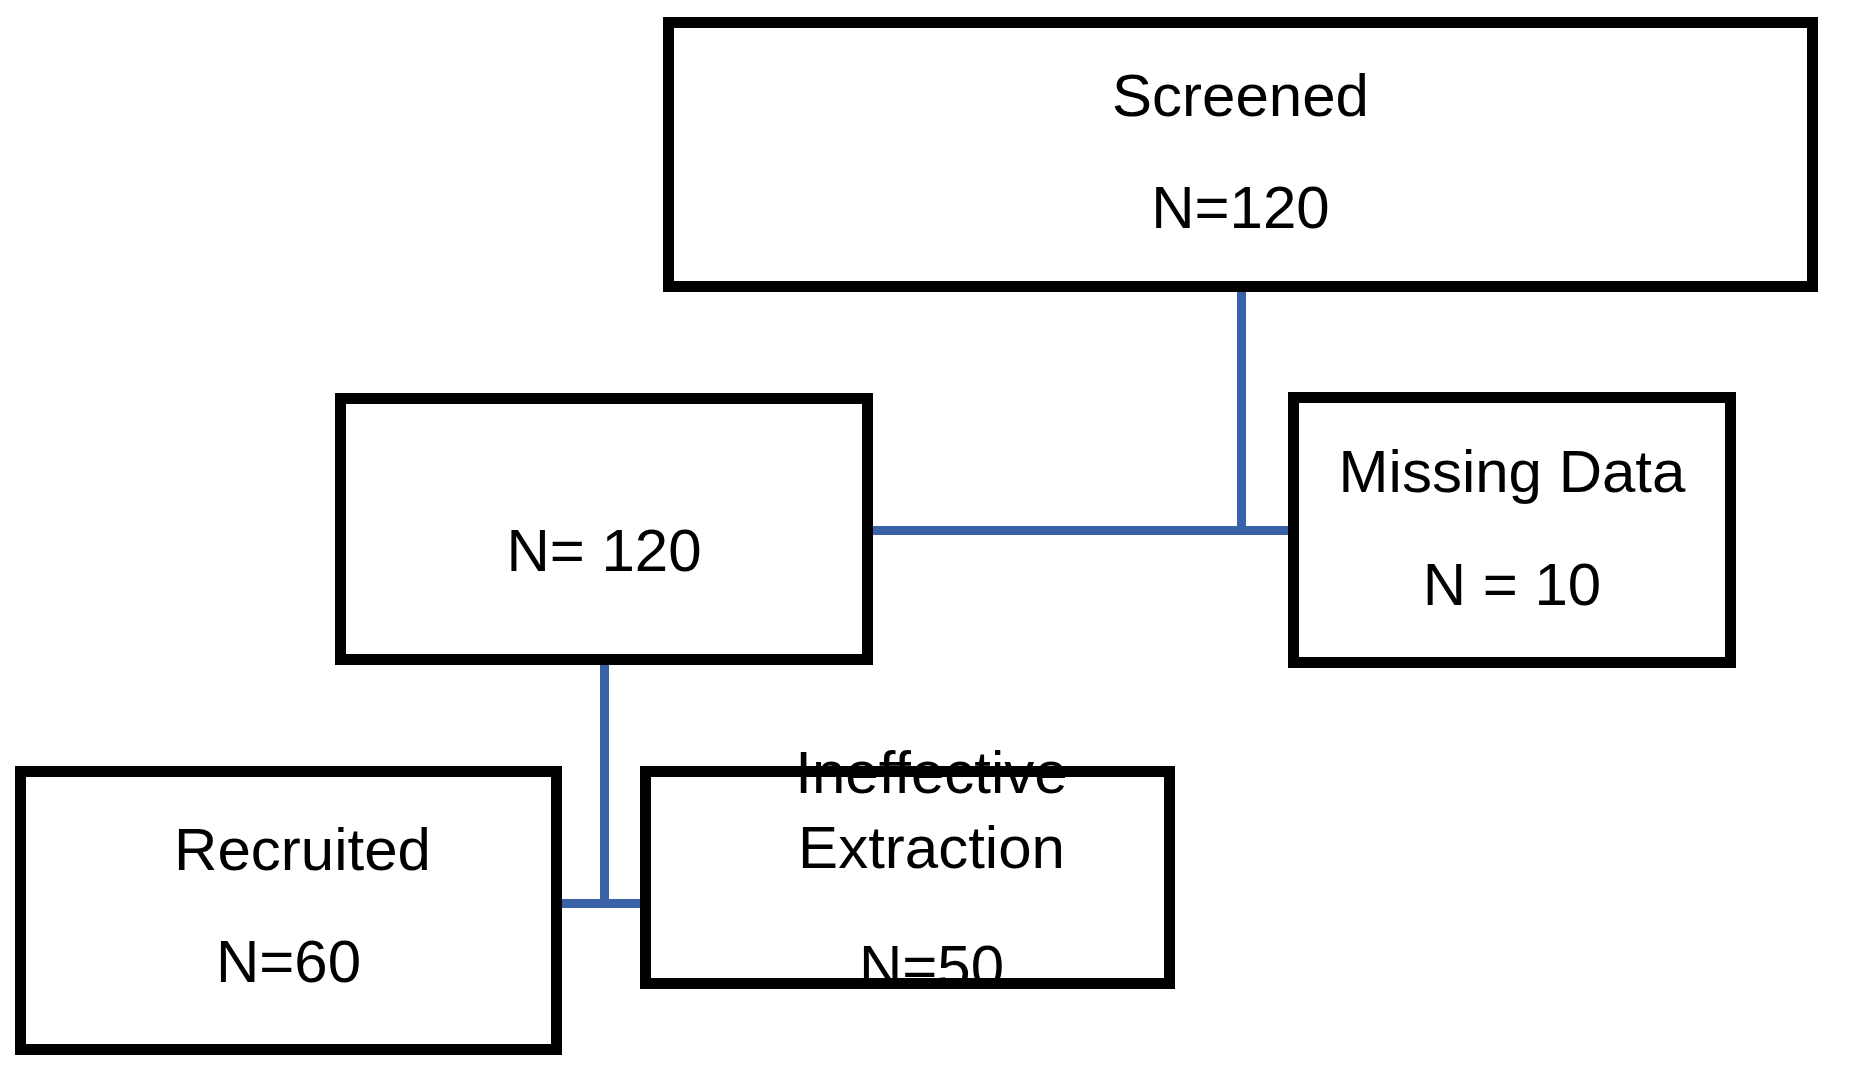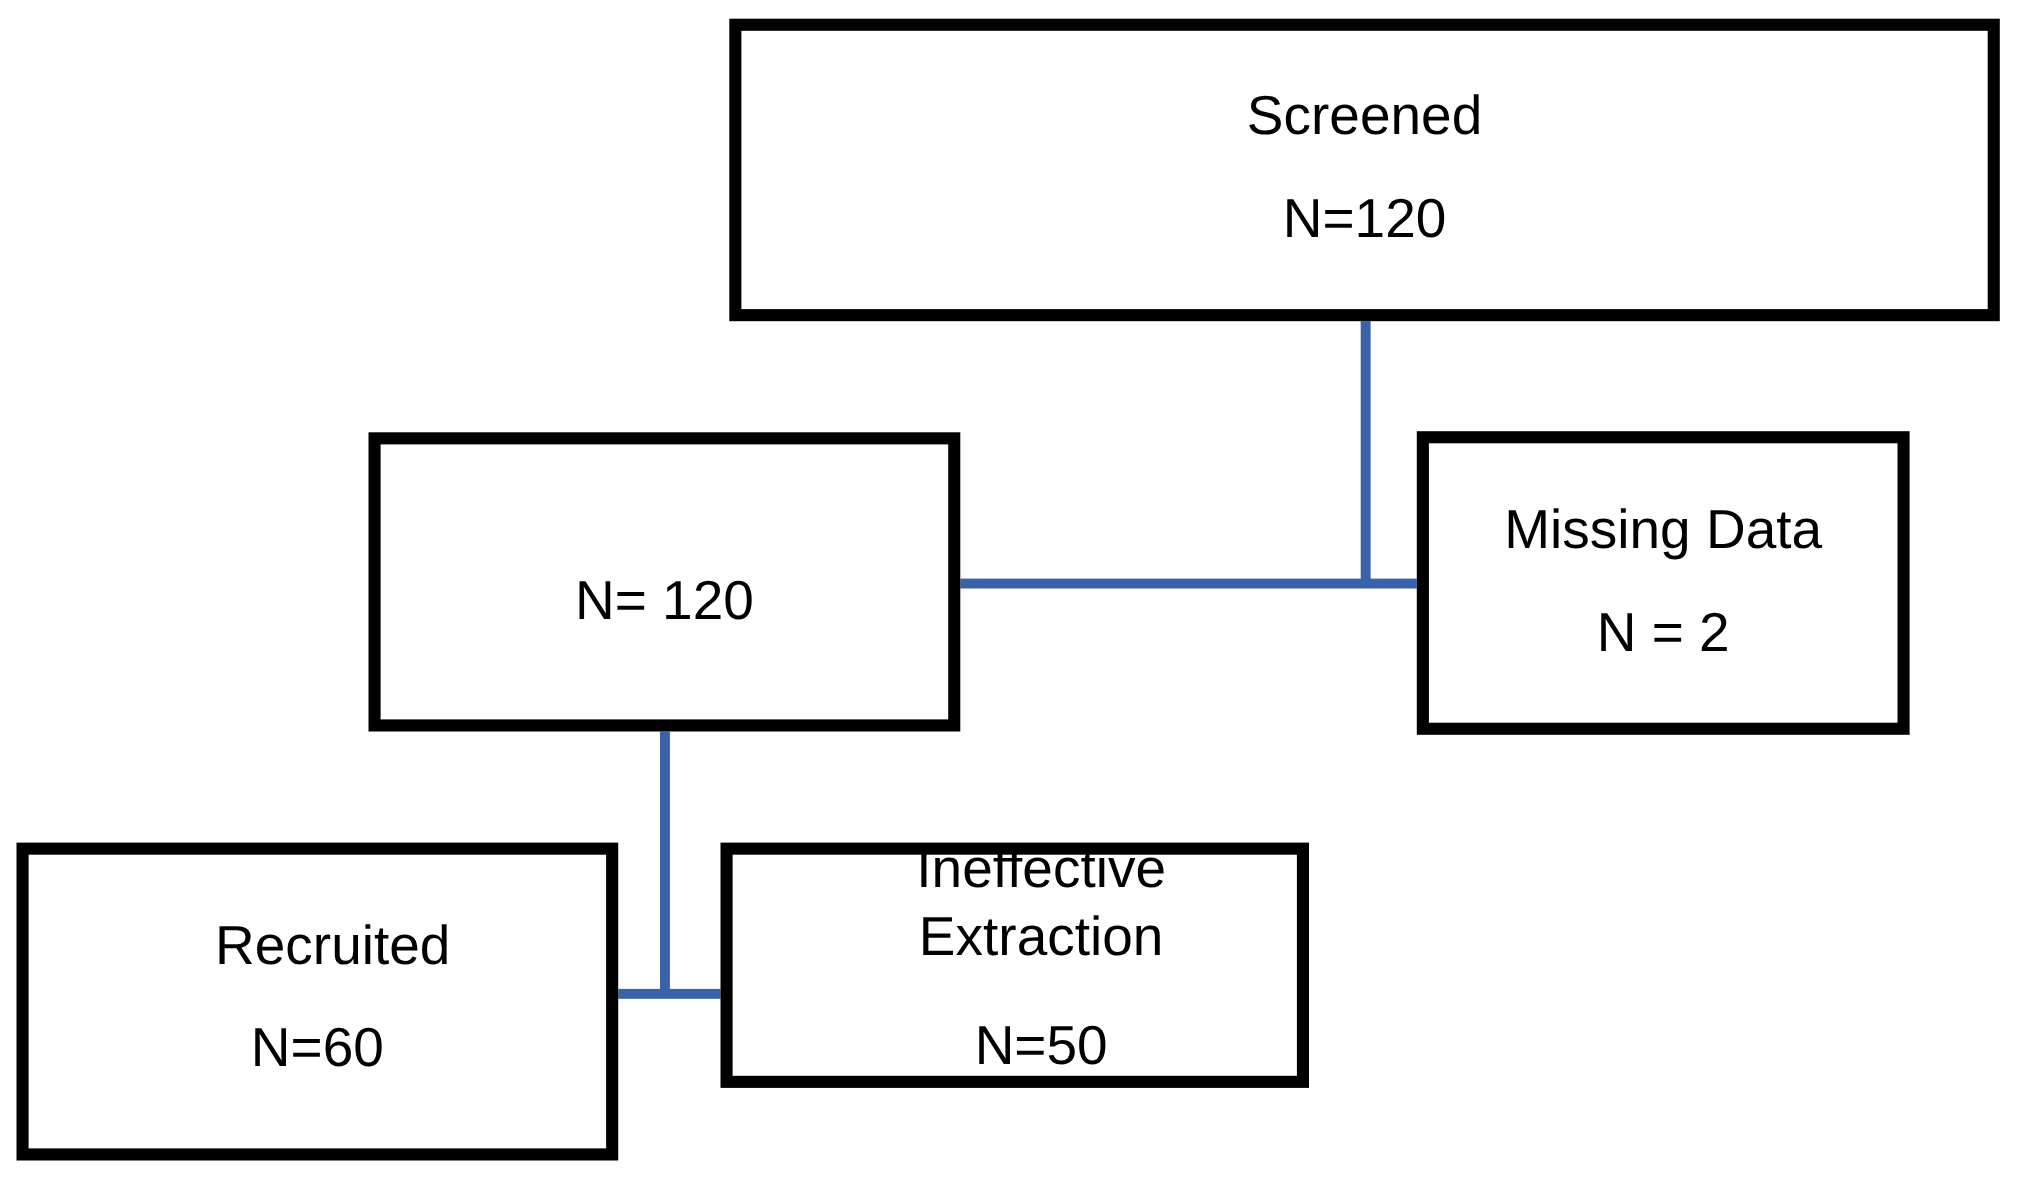--- a/index.html
+++ b/index.html
@@ -22,21 +22,21 @@
     box-sizing: border-box;
     border: 11px solid #000000;
     background: #ffffff;
     display: flex;
     flex-direction: column;
     align-items: center;
     justify-content: center;
     text-align: center;
     color: #000000;
     font-family: "Liberation Sans", sans-serif;
-    font-size: 50px;
+    font-size: 60px;
     line-height: 1.25;
     z-index: 2;
   }
   .node .title {
     white-space: pre-line;
   }
   .node .count {
     margin-top: 0.62em;
   }
   .connector {
@@ -52,21 +52,21 @@
   #node-complete        { left: 335px;  top: 393px;  width: 538px;  height: 272px; }
   #node-complete .title { margin-top: -14px; }
   #node-complete .count { margin-top: 0.70em; }
 
   #node-missing         { left: 1288px; top: 392px;  width: 448px;  height: 276px; }
   #node-missing .title  { margin-top: -4px; }
 
   #node-recruited       { left: 15px;   top: 766px;  width: 547px;  height: 289px; }
   #node-recruited .title{ margin-top: -10px; margin-left: 28px; }
 
-  #node-ineffective       { left: 655px; top: 766px; width: 535px; height: 223px; padding-left: 48px; }
+  #node-ineffective       { left: 640px; top: 766px; width: 535px; height: 223px; padding-left: 48px; }
   #node-ineffective .title{ margin-top: -16px; }
   #node-ineffective .count{ margin-top: 0.72em; }
 
   
   #conn-screened-vertical   { left: 1237px; top: 288px; width: 9px;   height: 246px; }
   #conn-complete-missing    { left: 868px;  top: 526px; width: 425px; height: 9px;  }
   #conn-complete-vertical   { left: 600px;  top: 661px; width: 9px;   height: 246px; }
   #conn-recruited-ineff     { left: 557px;  top: 899px; width: 103px; height: 9px;  }
 </style>
 </head>
@@ -83,21 +83,21 @@
     <div class="title">Screened</div>
     <div class="count">N=120</div>
   </div>
 
   <div class="node" id="node-complete">
     <div class="count">N= 120</div>
   </div>
 
   <div class="node" id="node-missing">
     <div class="title">Missing Data</div>
-    <div class="count">N = 2</div>
+    <div class="count">N = 10</div>
   </div>
 
   <div class="node" id="node-recruited">
     <div class="title">Recruited</div>
     <div class="count">N=60</div>
   </div>
 
   <div class="node" id="node-ineffective">
     <div class="title">Ineffective
 Extraction</div>

